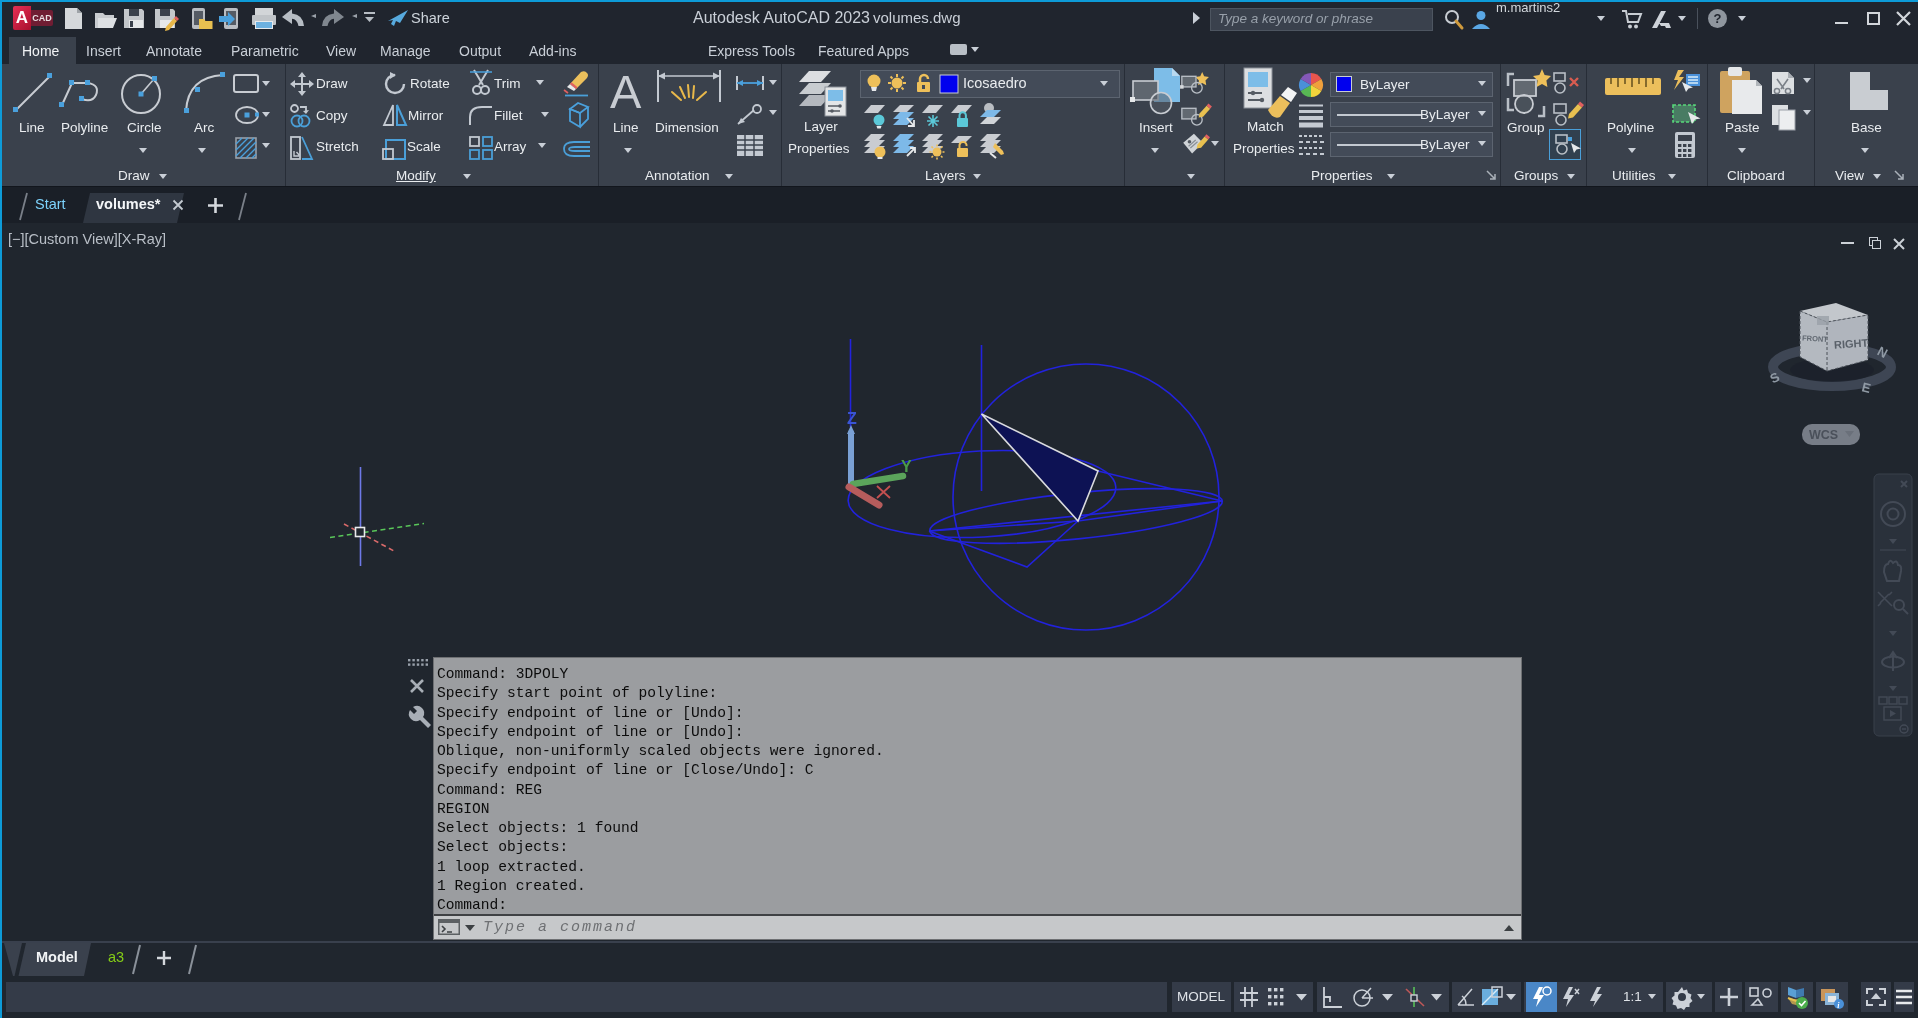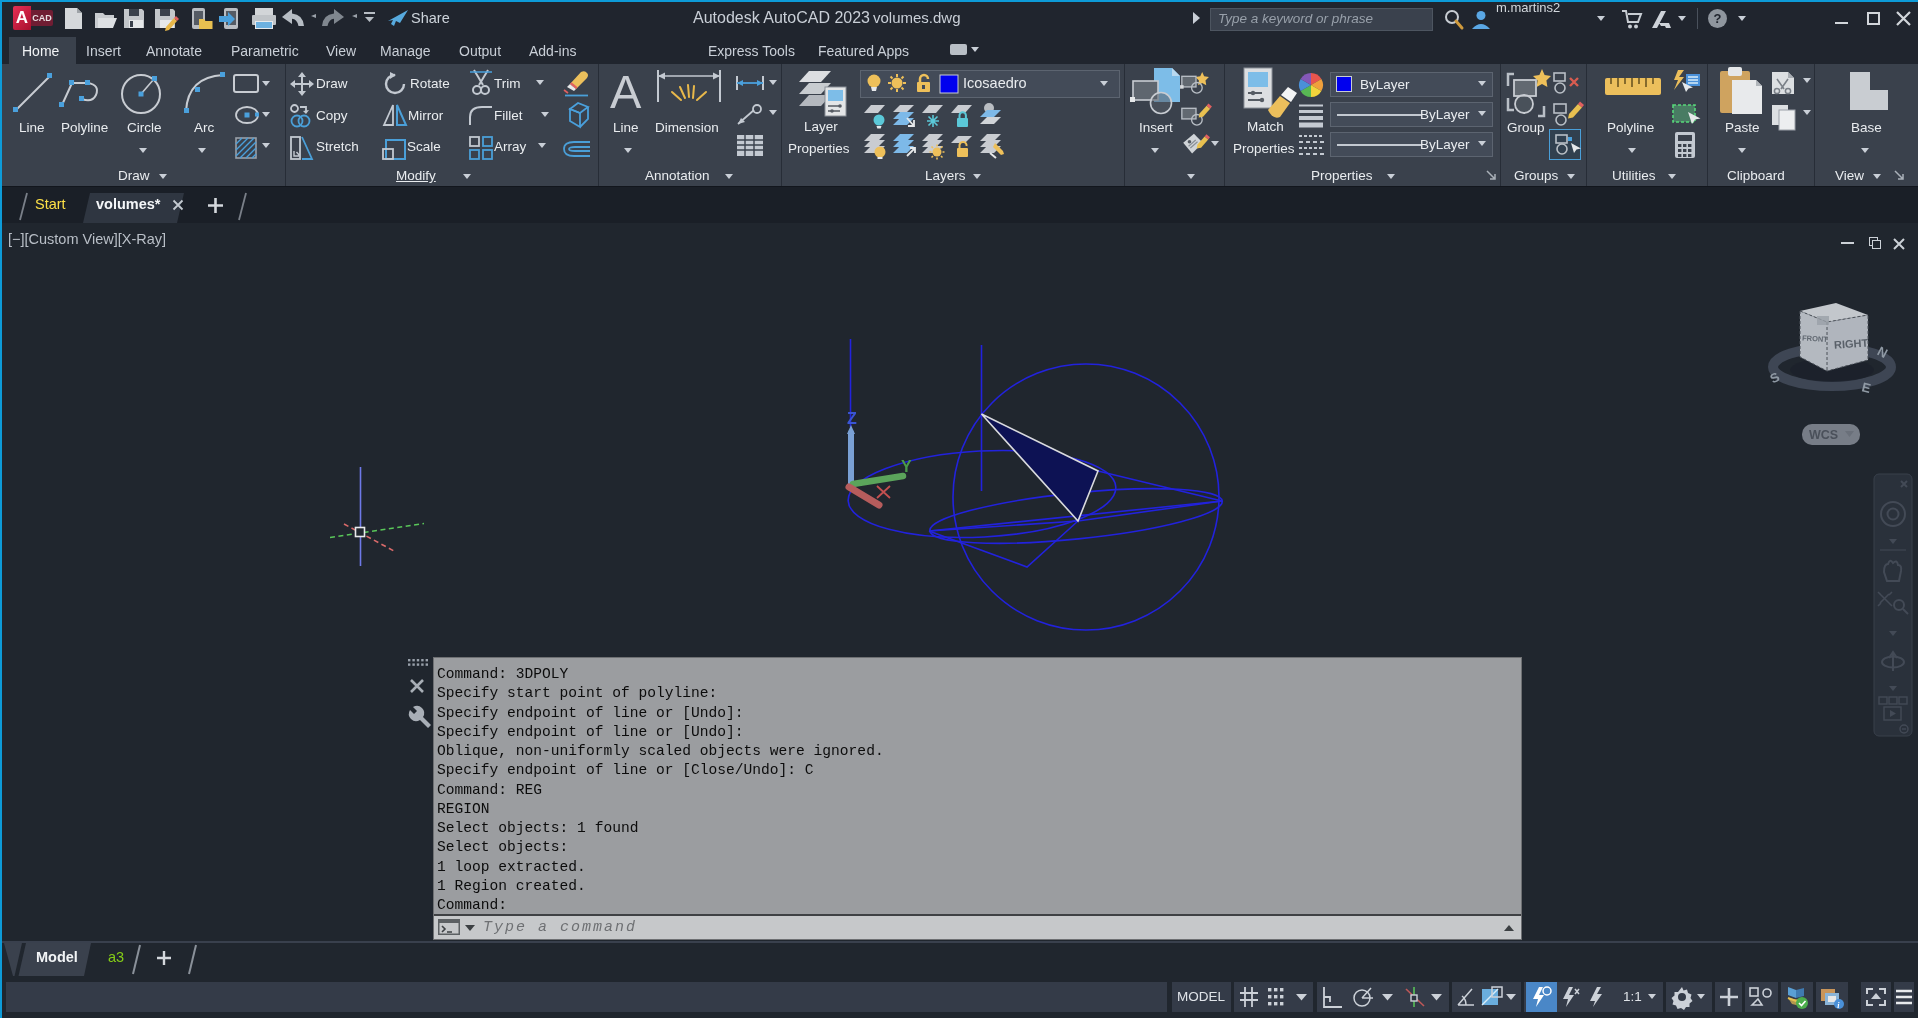--- a/index.html
+++ b/index.html
@@ -524,21 +524,21 @@
 <svg class="abs" style="left:1894px;top:170px;" width="12" height="12" viewBox="0 0 12 12">
     <path d="M1,1 L9,9 M9,4 V9 H4" stroke="#aab1b9" stroke-width="1.5" fill="none"></path>
   </svg>
 
 <div class="abs" style="left:0;top:187px;width:1918px;height:36px;background:#1a1f27;"></div>
 <svg class="abs" style="left:0;top:187px;" width="260" height="36" viewBox="0 0 260 36">
  <path d="M90,6 H184 L177,36 H83 Z" fill="#2f3641"></path>
  <path d="M27,6 L20,33" stroke="#7a8089" stroke-width="1.8"></path>
  <path d="M246,6 L239,33" stroke="#7a8089" stroke-width="1.8"></path>
 </svg>
-<div class="abs" style="left:35px;top:196px;color:#fde047;font-size:14.5px;">Start</div>
+<div class="abs" style="left:35px;top:196px;color:#7dd3fc;font-size:14.5px;">Start</div>
 <div class="abs" style="left:96px;top:196px;color:#f4f6f8;font-size:14.5px;font-weight:bold;">volumes*</div>
 <svg class="abs" style="left:172px;top:199px;" width="12" height="12" viewBox="0 0 12 12">
     <path d="M1.5,1.5 L10.5,10.5 M10.5,1.5 L1.5,10.5" stroke="#c4cad1" stroke-width="1.8"></path>
   </svg>
 <svg class="abs" style="left:207px;top:197px;" width="17" height="17" viewBox="0 0 17 17">
     <path d="M8.5,1 V16 M1,8.5 H16" stroke="#d4d8dd" stroke-width="2.6"></path>
   </svg>
 
 <div class="abs" style="left:0;top:223px;width:1918px;height:718px;background:#20262e;"></div>
 <div class="abs" style="left:8px;top:231px;color:#b9bfc7;font-size:14.5px;">[−][Custom View][X-Ray]</div>

